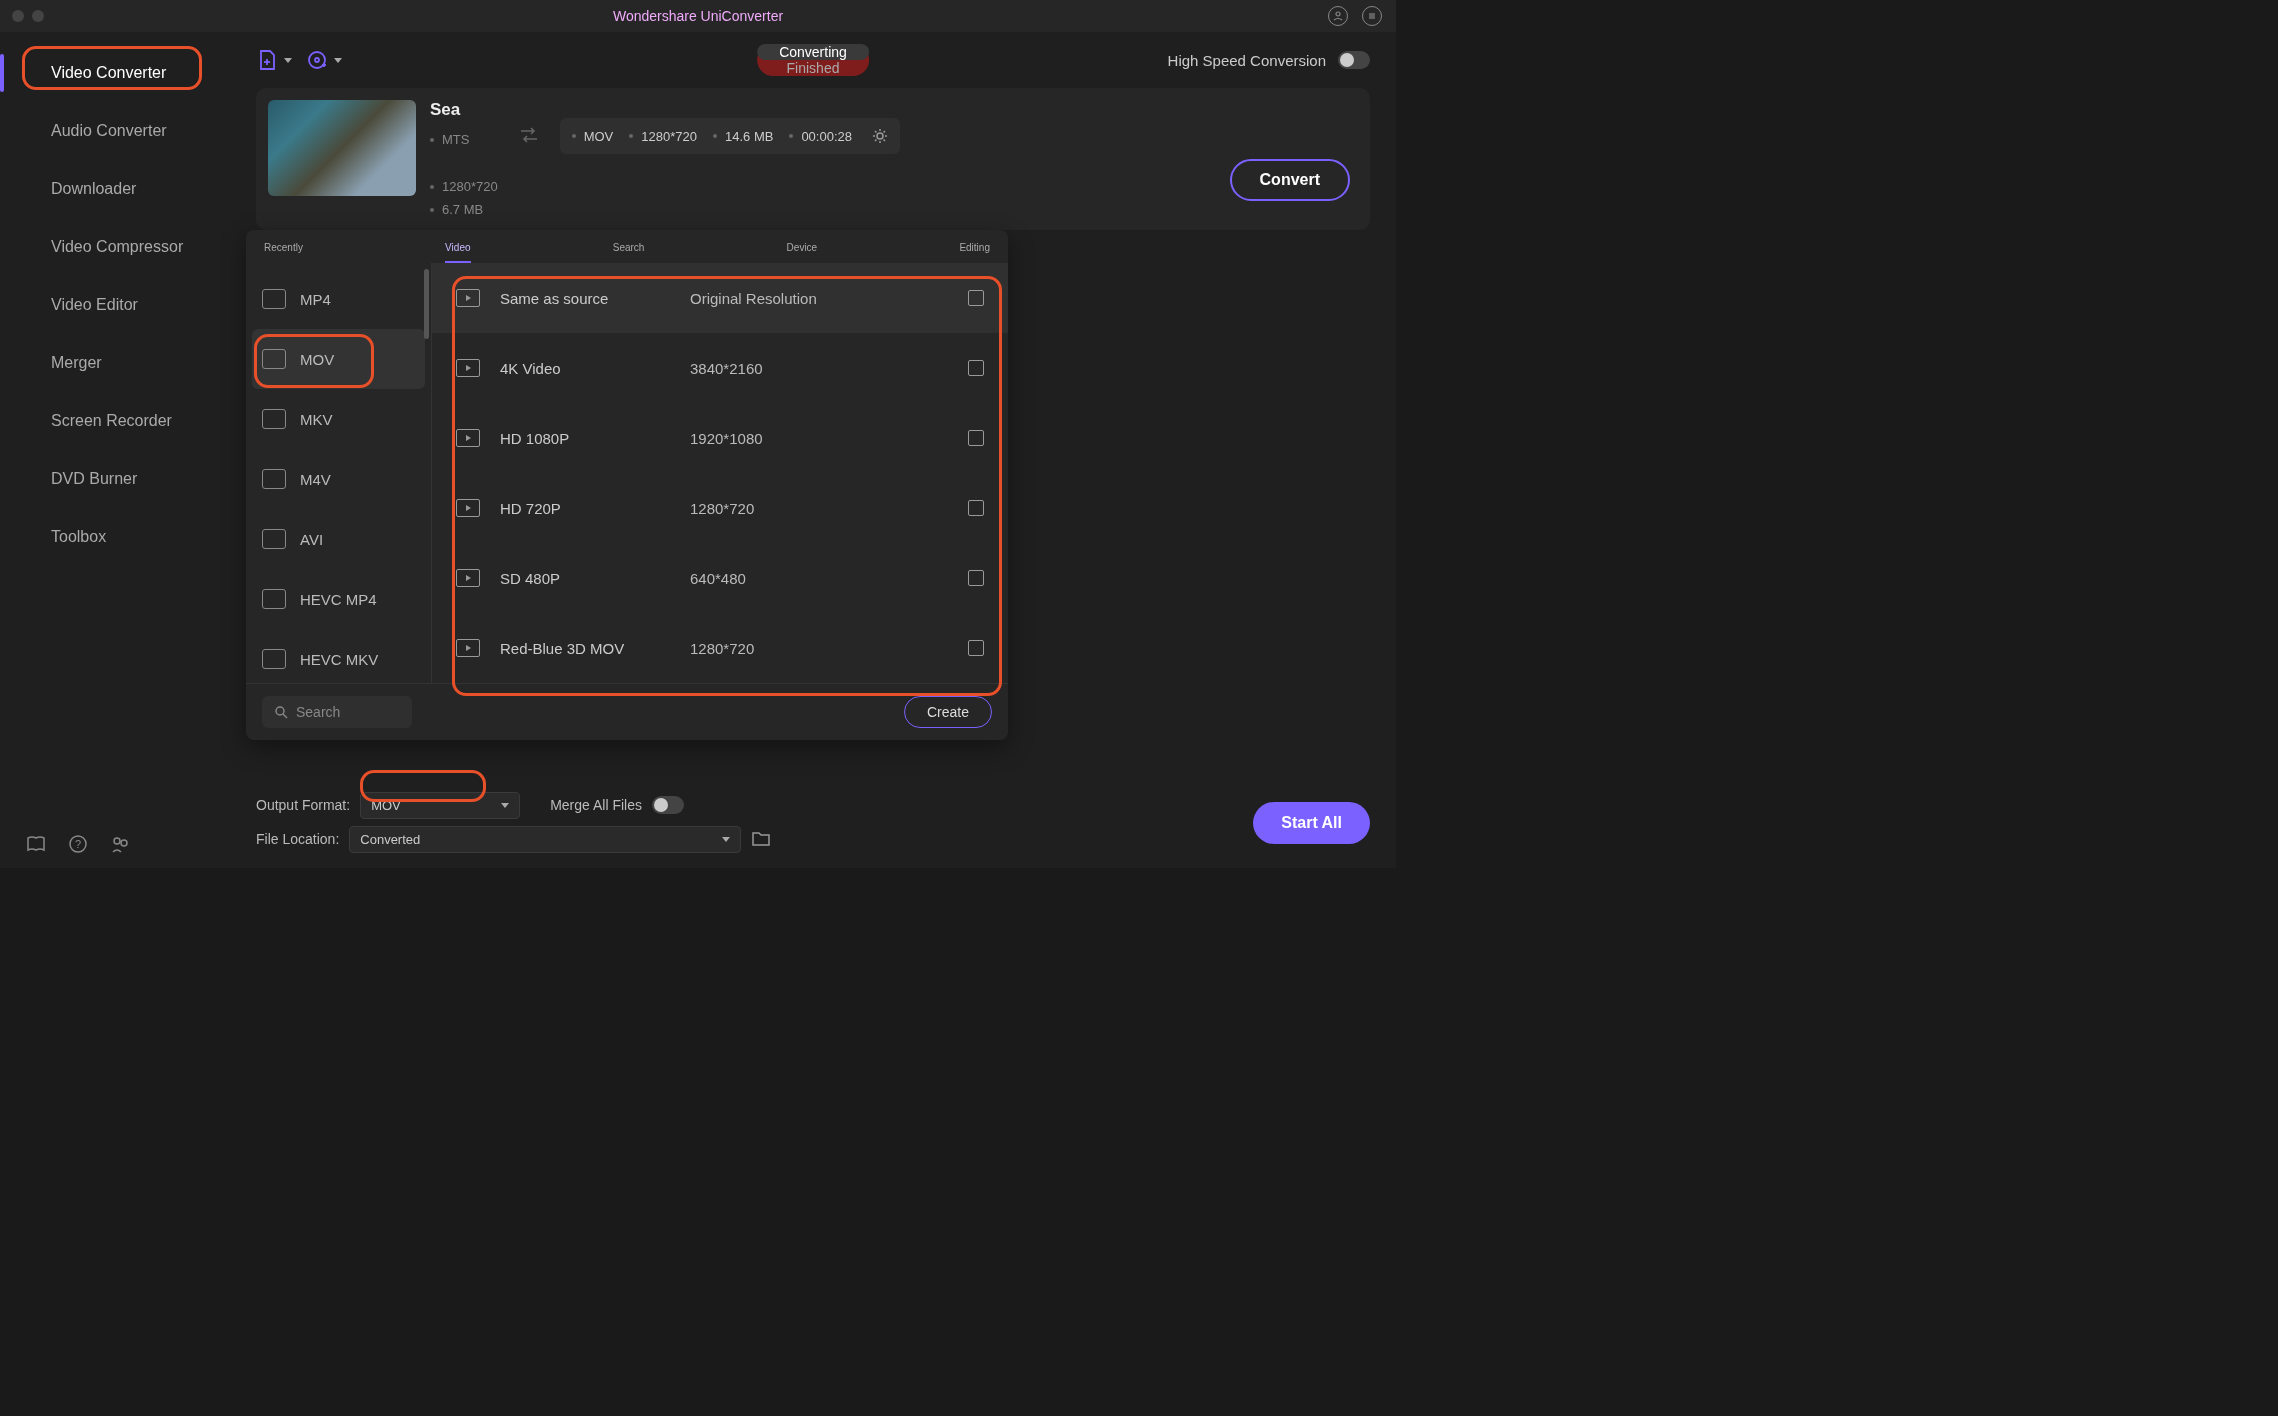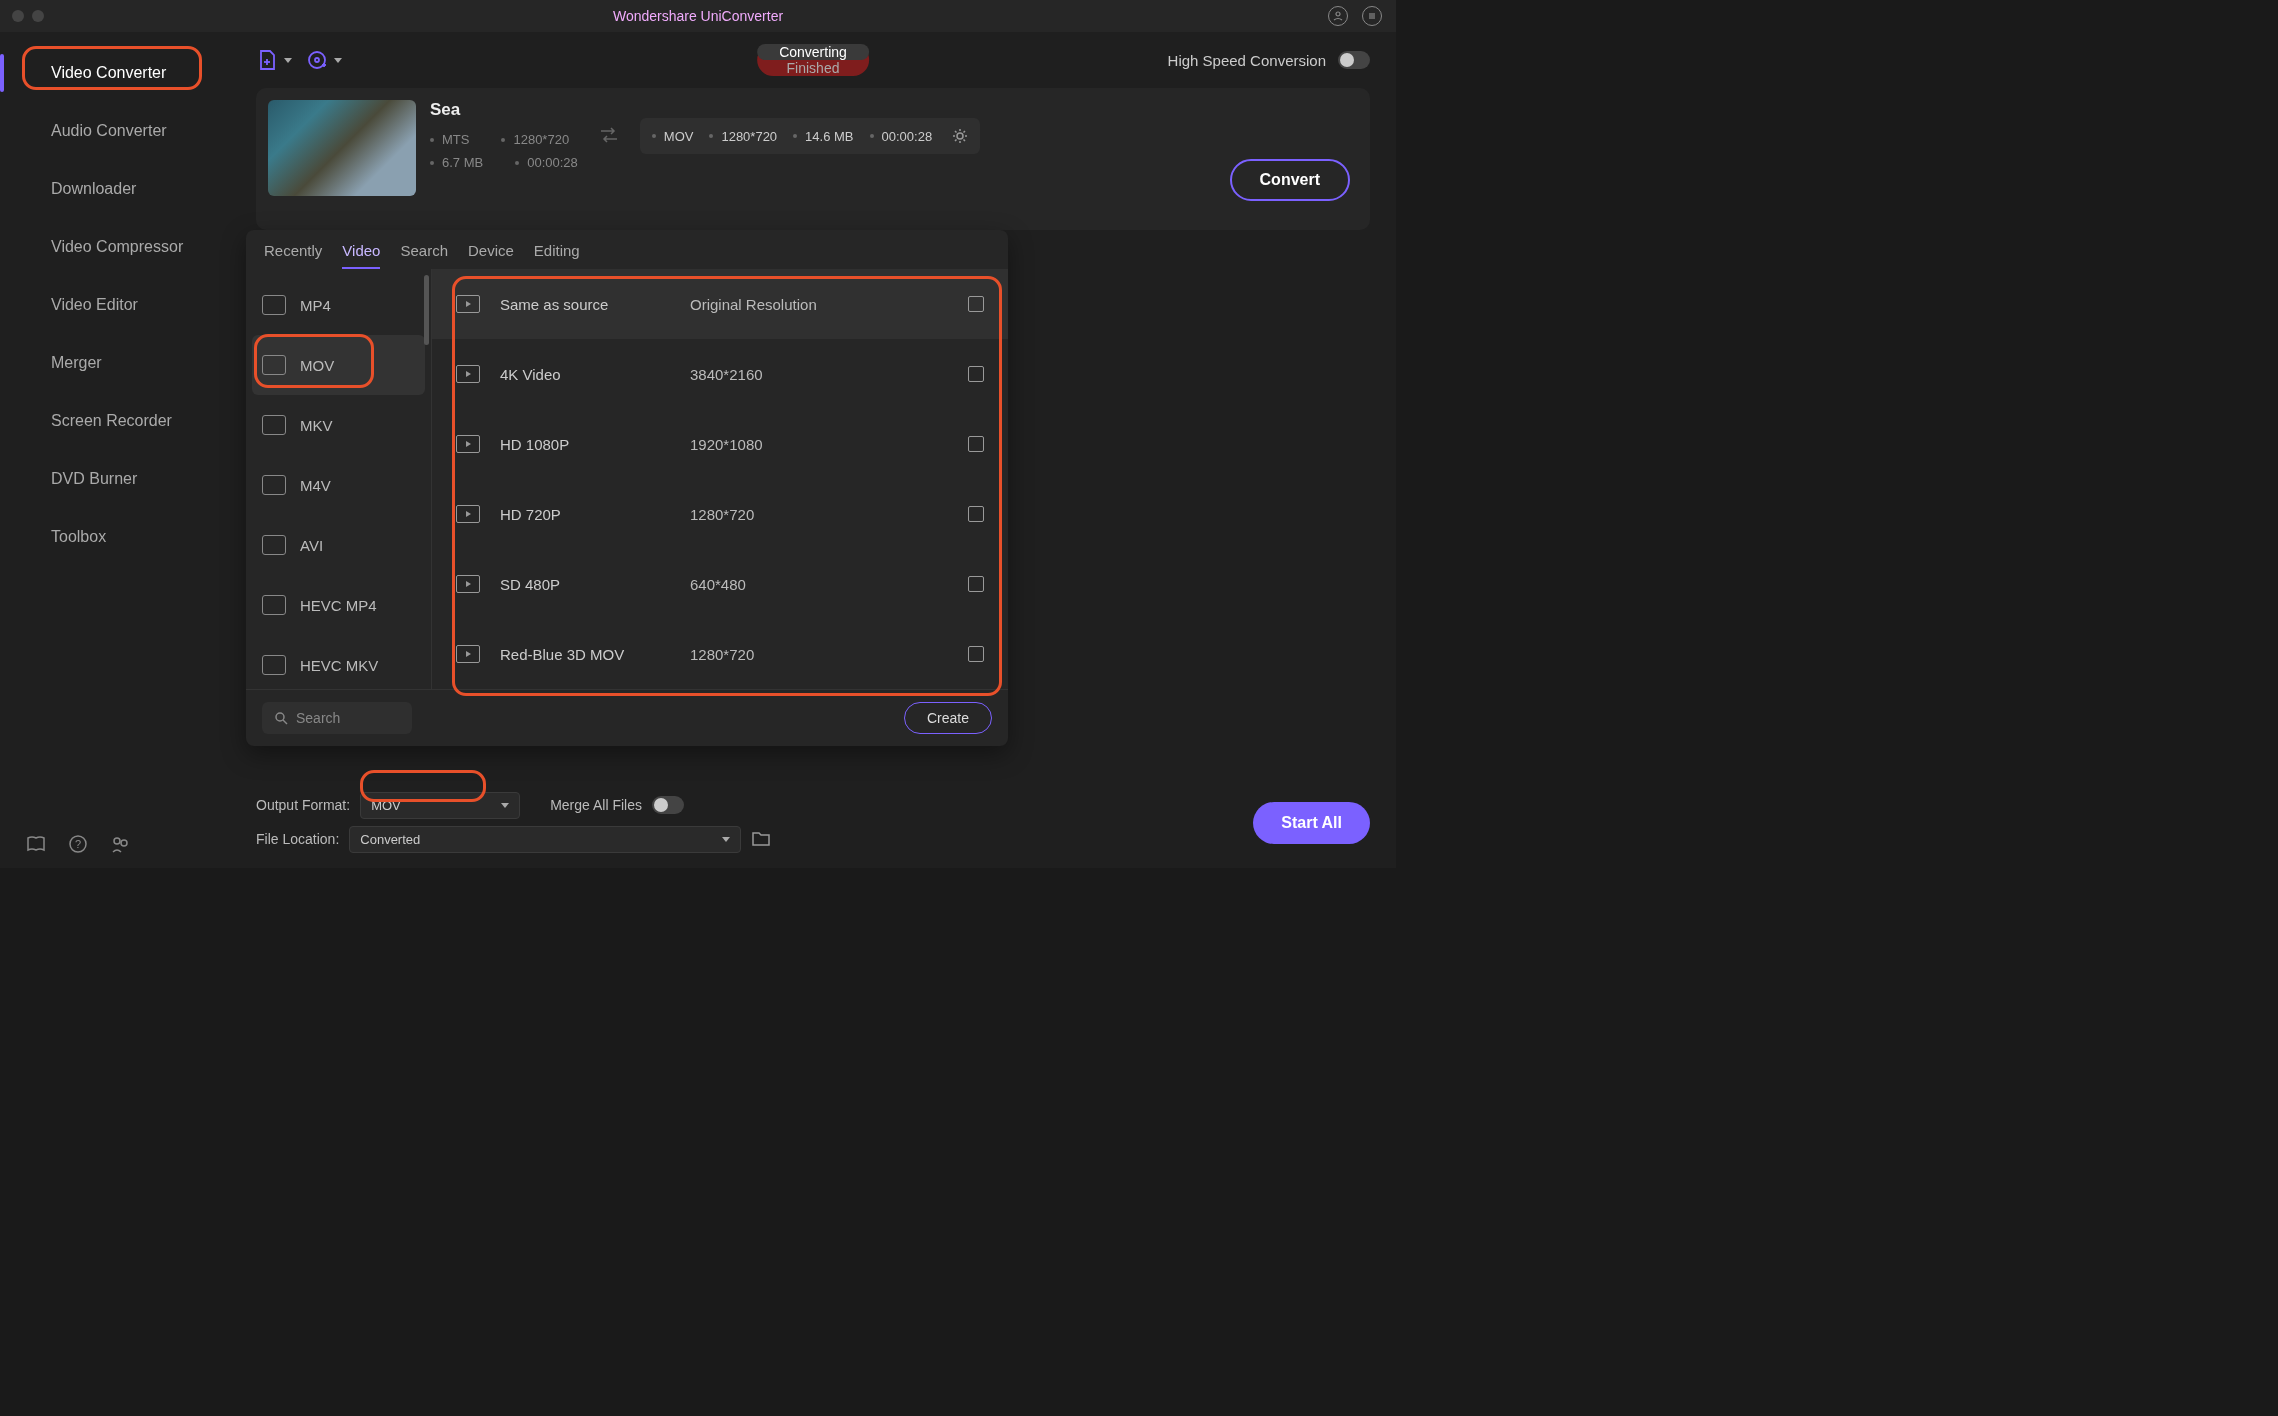--- a/index.html
+++ b/index.html
@@ -27,29 +27,29 @@
 .segment-item { padding: 0 22px; height: 30px; display: flex; align-items: center; font-size: 14px; color: #aaa; border-radius: 16px; cursor: pointer; }
 .segment-item.active { background: #3a3a3a; color: #fff; }
 .toolbar-right { margin-left: auto; display: flex; align-items: center; gap: 12px; font-size: 15px; color: #ccc; }
 .toggle { width: 32px; height: 18px; background: #444; border-radius: 9px; position: relative; }
 .toggle::after { content: ""; position: absolute; width: 14px; height: 14px; background: #ccc; border-radius: 50%; top: 2px; left: 2px; }
 .content-scroll { flex: 1; padding: 0 26px; min-height: 0; }
 .file-card { background: #262626; border-radius: 10px; padding: 8px; display: flex; align-items: flex-start; gap: 14px; height: 142px; }
 .thumb { width: 148px; height: 96px; background: linear-gradient(135deg,#2a5a6a 0%,#3a7a8a 25%,#4a4a3a 50%,#8aa0b0 75%); border-radius: 6px; margin-top: 4px; margin-left: 4px; }
 .file-meta { flex: 0 0 auto; padding-top: 4px; }
 .file-name { font-size: 17px; font-weight: 600; color: #eee; margin-bottom: 12px; }
-.meta-row { display: flex; gap: 32px; margin-bottom: 8px; font-size: 13px; color: #888; }
+.meta-row { display: flex; gap: 32px; margin-bottom: 8px; font-size: 13px; color: #888; flex-direction: column; }
 .meta-item { display: flex; align-items: center; gap: 8px; }
 .dot { width: 4px; height: 4px; border-radius: 50%; background: #666; }
 .shuffle { color: #666; margin: 28px 6px 0; }
 .output-pill { background: #2f2f2f; border-radius: 6px; padding: 10px 12px; display: flex; align-items: center; gap: 16px; margin-top: 22px; font-size: 13px; color: #ccc; }
 .output-pill .gear { margin-left: 4px; color: #999; cursor: pointer; }
 .convert-btn { margin-left: auto; margin-right: 12px; align-self: center; border: 2px solid #7b61ff; color: #fff; background: transparent; padding: 10px 28px; border-radius: 22px; font-size: 16px; font-weight: 600; cursor: pointer; margin-top: 41px; }
 .dropdown { position: absolute; left: 246px; top: 230px; width: 762px; background: #262626; border-radius: 8px; box-shadow: 0 8px 24px rgba(0,0,0,.4); z-index: 10; }
-.dd-tabs { display: flex; gap: 20px; padding: 12px 18px 0; font-size: 15px; }
+.dd-tabs { display: flex; gap: 20px; padding: 12px 18px 0; font-size: 10px; justify-content: space-between; }
 .dd-tab { color: #aaa; padding-bottom: 8px; cursor: pointer; }
 .dd-tab.active { color: #c8b8ff; border-bottom: 2px solid #7b61ff; }
 .dd-body { display: flex; height: 420px; }
 .dd-formats { width: 186px; overflow: auto; padding: 6px 0; border-right: 1px solid #333; position: relative; }
 .dd-scroll-track { position: absolute; right: 2px; top: 6px; width: 5px; height: 70px; background: #555; border-radius: 3px; }
 .dd-fmt { height: 60px; display: flex; align-items: center; gap: 14px; padding-left: 16px; font-size: 15px; color: #bbb; cursor: pointer; }
 .dd-fmt.active { background: #333; border-radius: 6px; margin: 0 6px; padding-left: 10px; }
 .fmt-ic { width: 24px; height: 20px; border: 1.5px solid #888; border-radius: 3px; position: relative; }
 .dd-presets { flex: 1; overflow: auto; }
 .preset-row { height: 70px; display: flex; align-items: center; padding: 0 24px; font-size: 15px; color: #ccc; cursor: pointer; }

